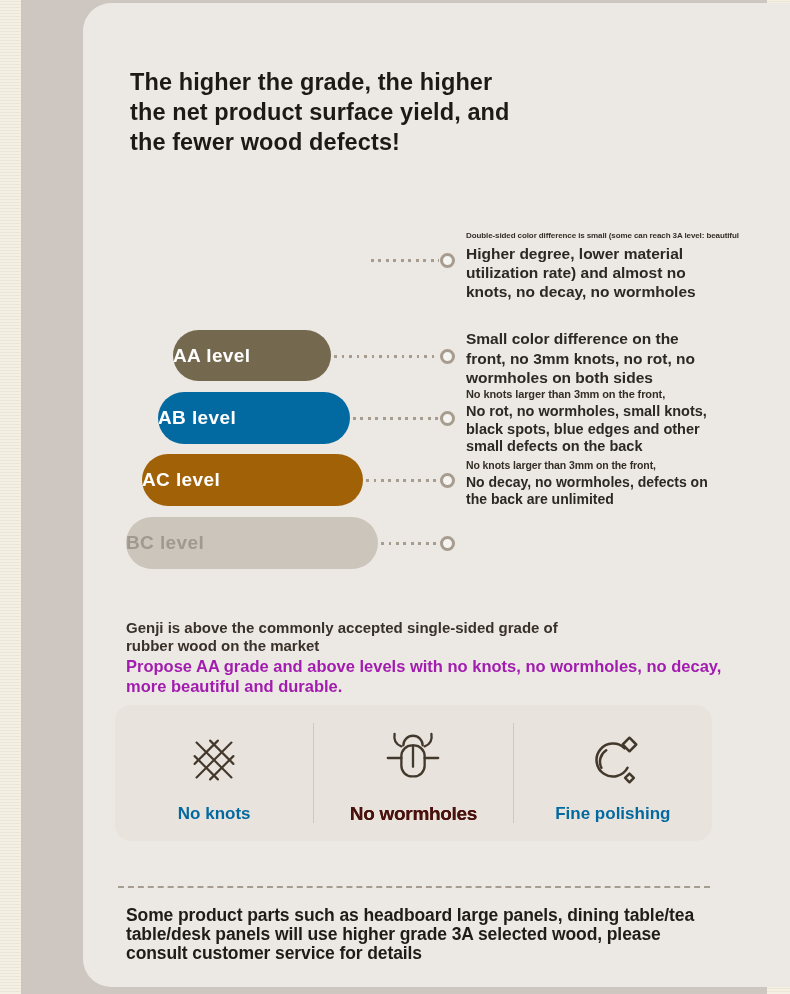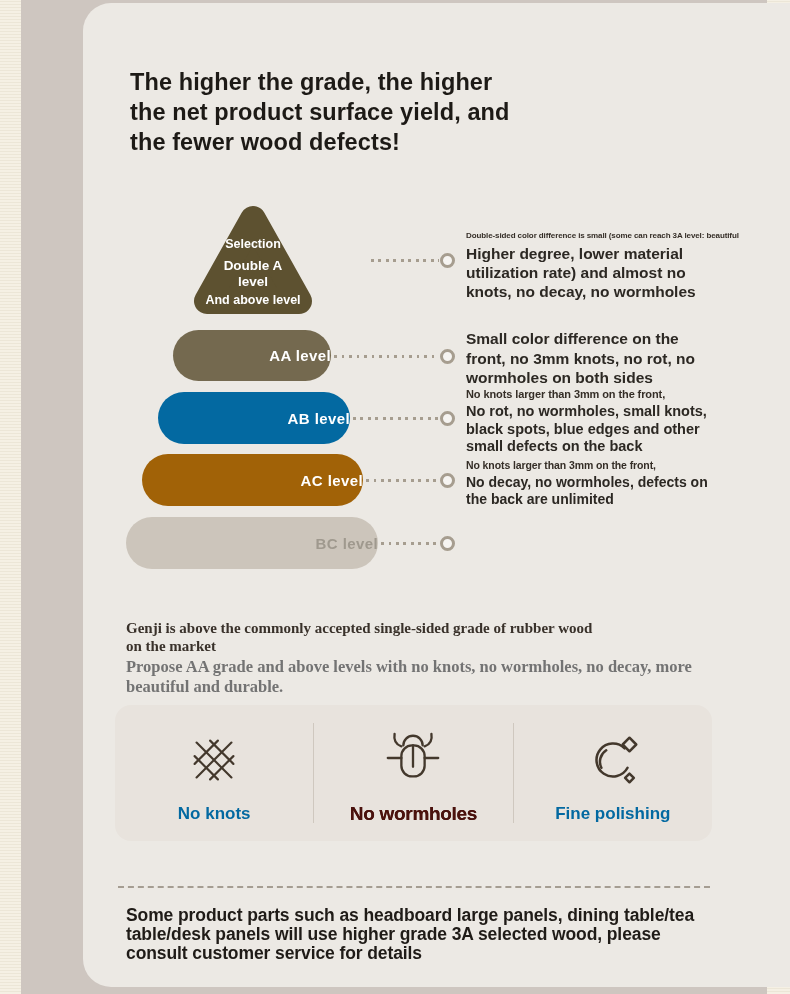--- a/index.html
+++ b/index.html
@@ -33,22 +33,22 @@
   .triangle-wrap { position:absolute; left:100px; top:194px; width:140px; height:128px; }
   .triangle-wrap svg { position:absolute; left:0; top:0; }
   .tri-text { position:absolute; width:100%; text-align:center; color:#fff; font-weight:800; }
   .tri-l1 { top:40px; font-size:12.5px; }
   .tri-l2 { top:61px; font-size:13.5px; }
   .tri-l3 { top:77px; font-size:13.5px; }
   .tri-l4 { top:96px; font-size:12.5px; }
 
   .pill {
     position:absolute; border-radius:28px;
-    display:flex; align-items:center; justify-content:flex-end;
-    color:#ffffff; font-weight:800; font-size:15px; letter-spacing:.4px;
+    display:flex; align-items:center; justify-content:flex-start;
+    color:#ffffff; font-weight:800; font-size:19px; letter-spacing:.4px;
   }
   .pill.aa { left:90px;  top:327px; width:158px; height:51px; background:#74694f; }
   .pill.ab { left:75px;  top:389px; width:192px; height:52px; background:#0369a1; }
   .pill.ac { left:59px;  top:451px; width:221px; height:52px; background:#a16207; }
   .pill.bc { left:43px;  top:514px; width:252px; height:52px; background:#ccc5bb; color:#9f998e; }
 
   .leader {
     position:absolute; height:3px;
     background:repeating-linear-gradient(90deg, #a69d8f 0 2.6px, transparent 2.6px 7.5px);
   }
@@ -71,23 +71,23 @@
   .d3 { top:385px; width:256px; }
   .d3 .small { font-size:11px; margin-bottom:3px; }
   .d3 .main { font-size:14.5px; line-height:17.5px; }
   .d4 { top:456px; width:252px; }
   .d4 .small { font-size:10.5px; margin-bottom:3px; }
   .d4 .main { font-size:14px; line-height:17px; }
   .d5 { top:511px; width:228px; }
   .d5 .main { font-size:15.5px; line-height:19.5px; }
 
   
-  .summary { position:absolute; left:43px; top:616px; color:#39312a;font-family:Liberation Serif, serif; }
+  .summary { position:absolute; left:43px; top:616px; color:#39312a; }
   .summary .p1 { width:470px; font-size:15px; font-weight:800; line-height:18px; }
-  .summary .p2 { width:600px; font-size:16.5px; font-weight:800; line-height:19.5px; margin-top:2px; color:#737373; }
+  .summary .p2 { width:600px; font-size:16.5px; font-weight:800; line-height:19.5px; margin-top:2px; color:#a21caf; }
 
   
   .features {
     position:absolute; left:32px; top:702px; width:597px; height:136px;
     background:#e8e3dd; border-radius:16px;
     display:flex; align-items:stretch;
   }
   .feature {
     flex:1; display:flex; flex-direction:column;
     align-items:center; justify-content:center; padding-top:6px;
@@ -117,29 +117,20 @@
 <div class="stripe right"></div>
 
 <div class="card">
 
   <div class="title">
     <div>The higher the grade, the higher</div>
     <div>the net product surface yield, and</div>
     <div>the fewer wood defects!</div>
   </div>
 
-  <div class="triangle-wrap">
-    <svg width="140" height="128" viewBox="0 0 140 128">
-      <polygon points="70,22 24,104 116,104" fill="#5d5130" stroke="#5d5130" stroke-width="26" stroke-linejoin="round"></polygon>
-    </svg>
-    <span class="tri-text tri-l1">Selection</span>
-    <span class="tri-text tri-l2">Double A</span>
-    <span class="tri-text tri-l3">level</span>
-    <span class="tri-text tri-l4">And above level</span>
-  </div>
 
   <div class="pill aa">
     <span>AA level</span>
   </div>
   <div class="pill ab">
     <span>AB level</span>
   </div>
   <div class="pill ac">
     <span>AC level</span>
   </div>

